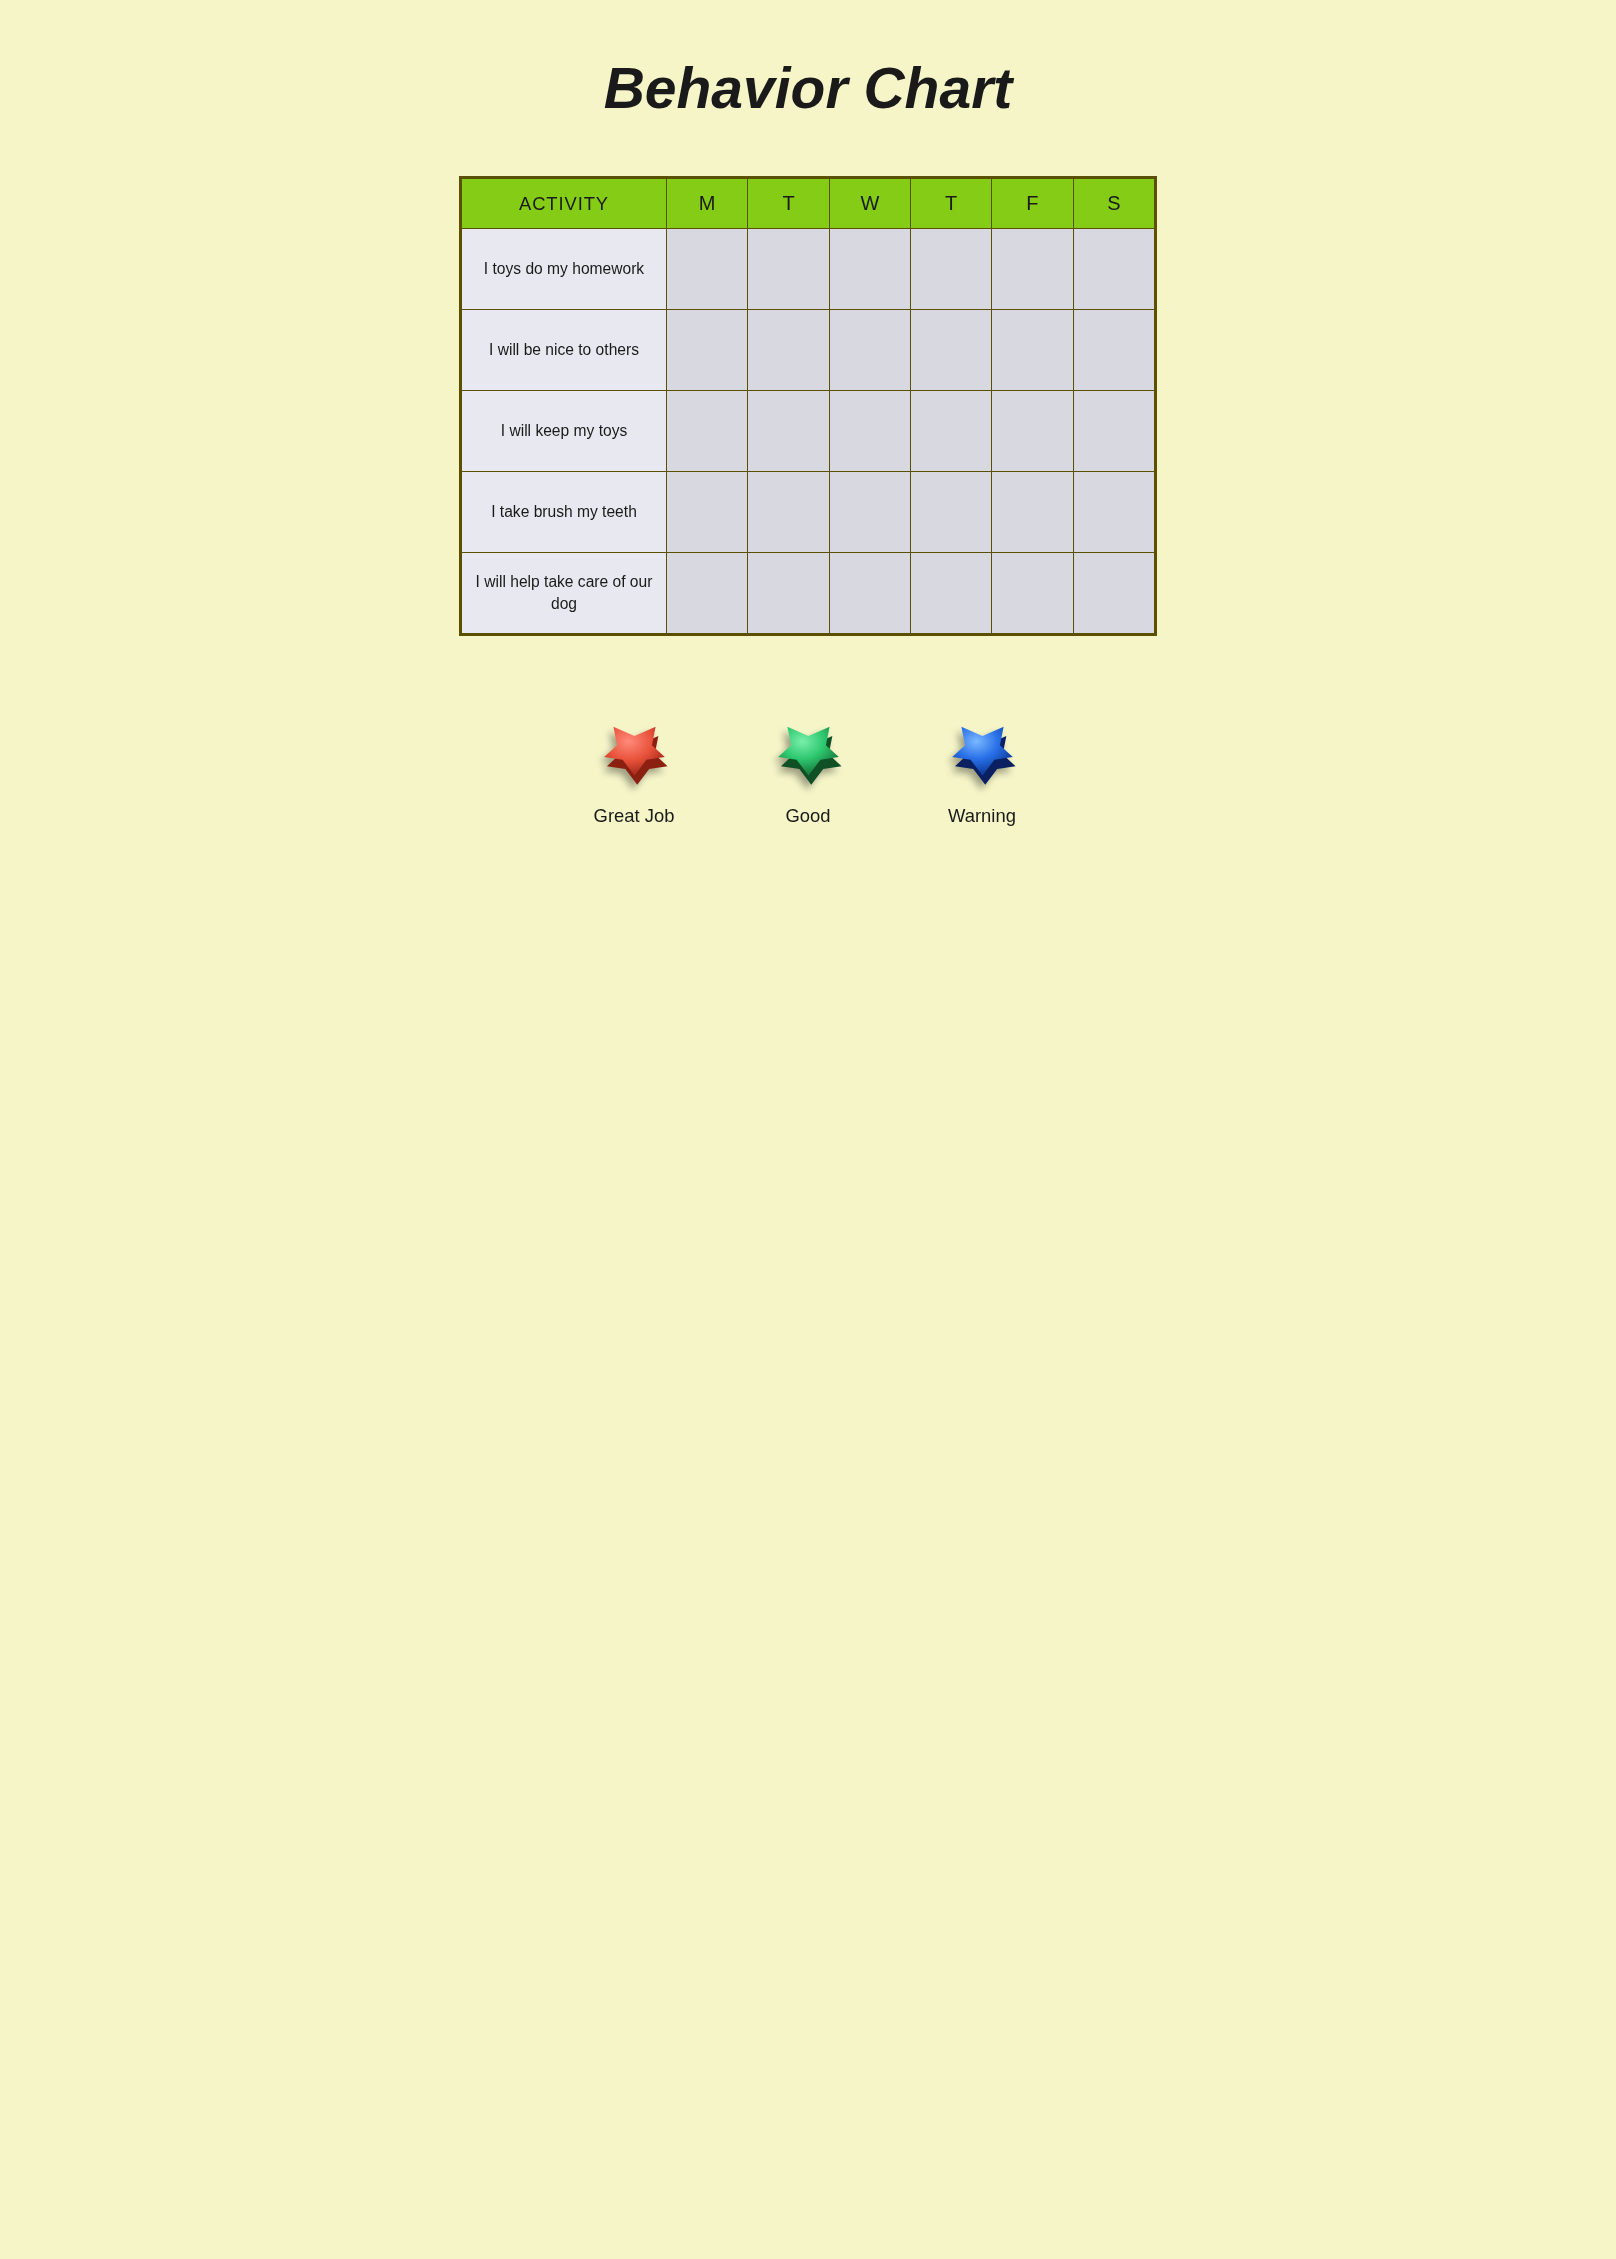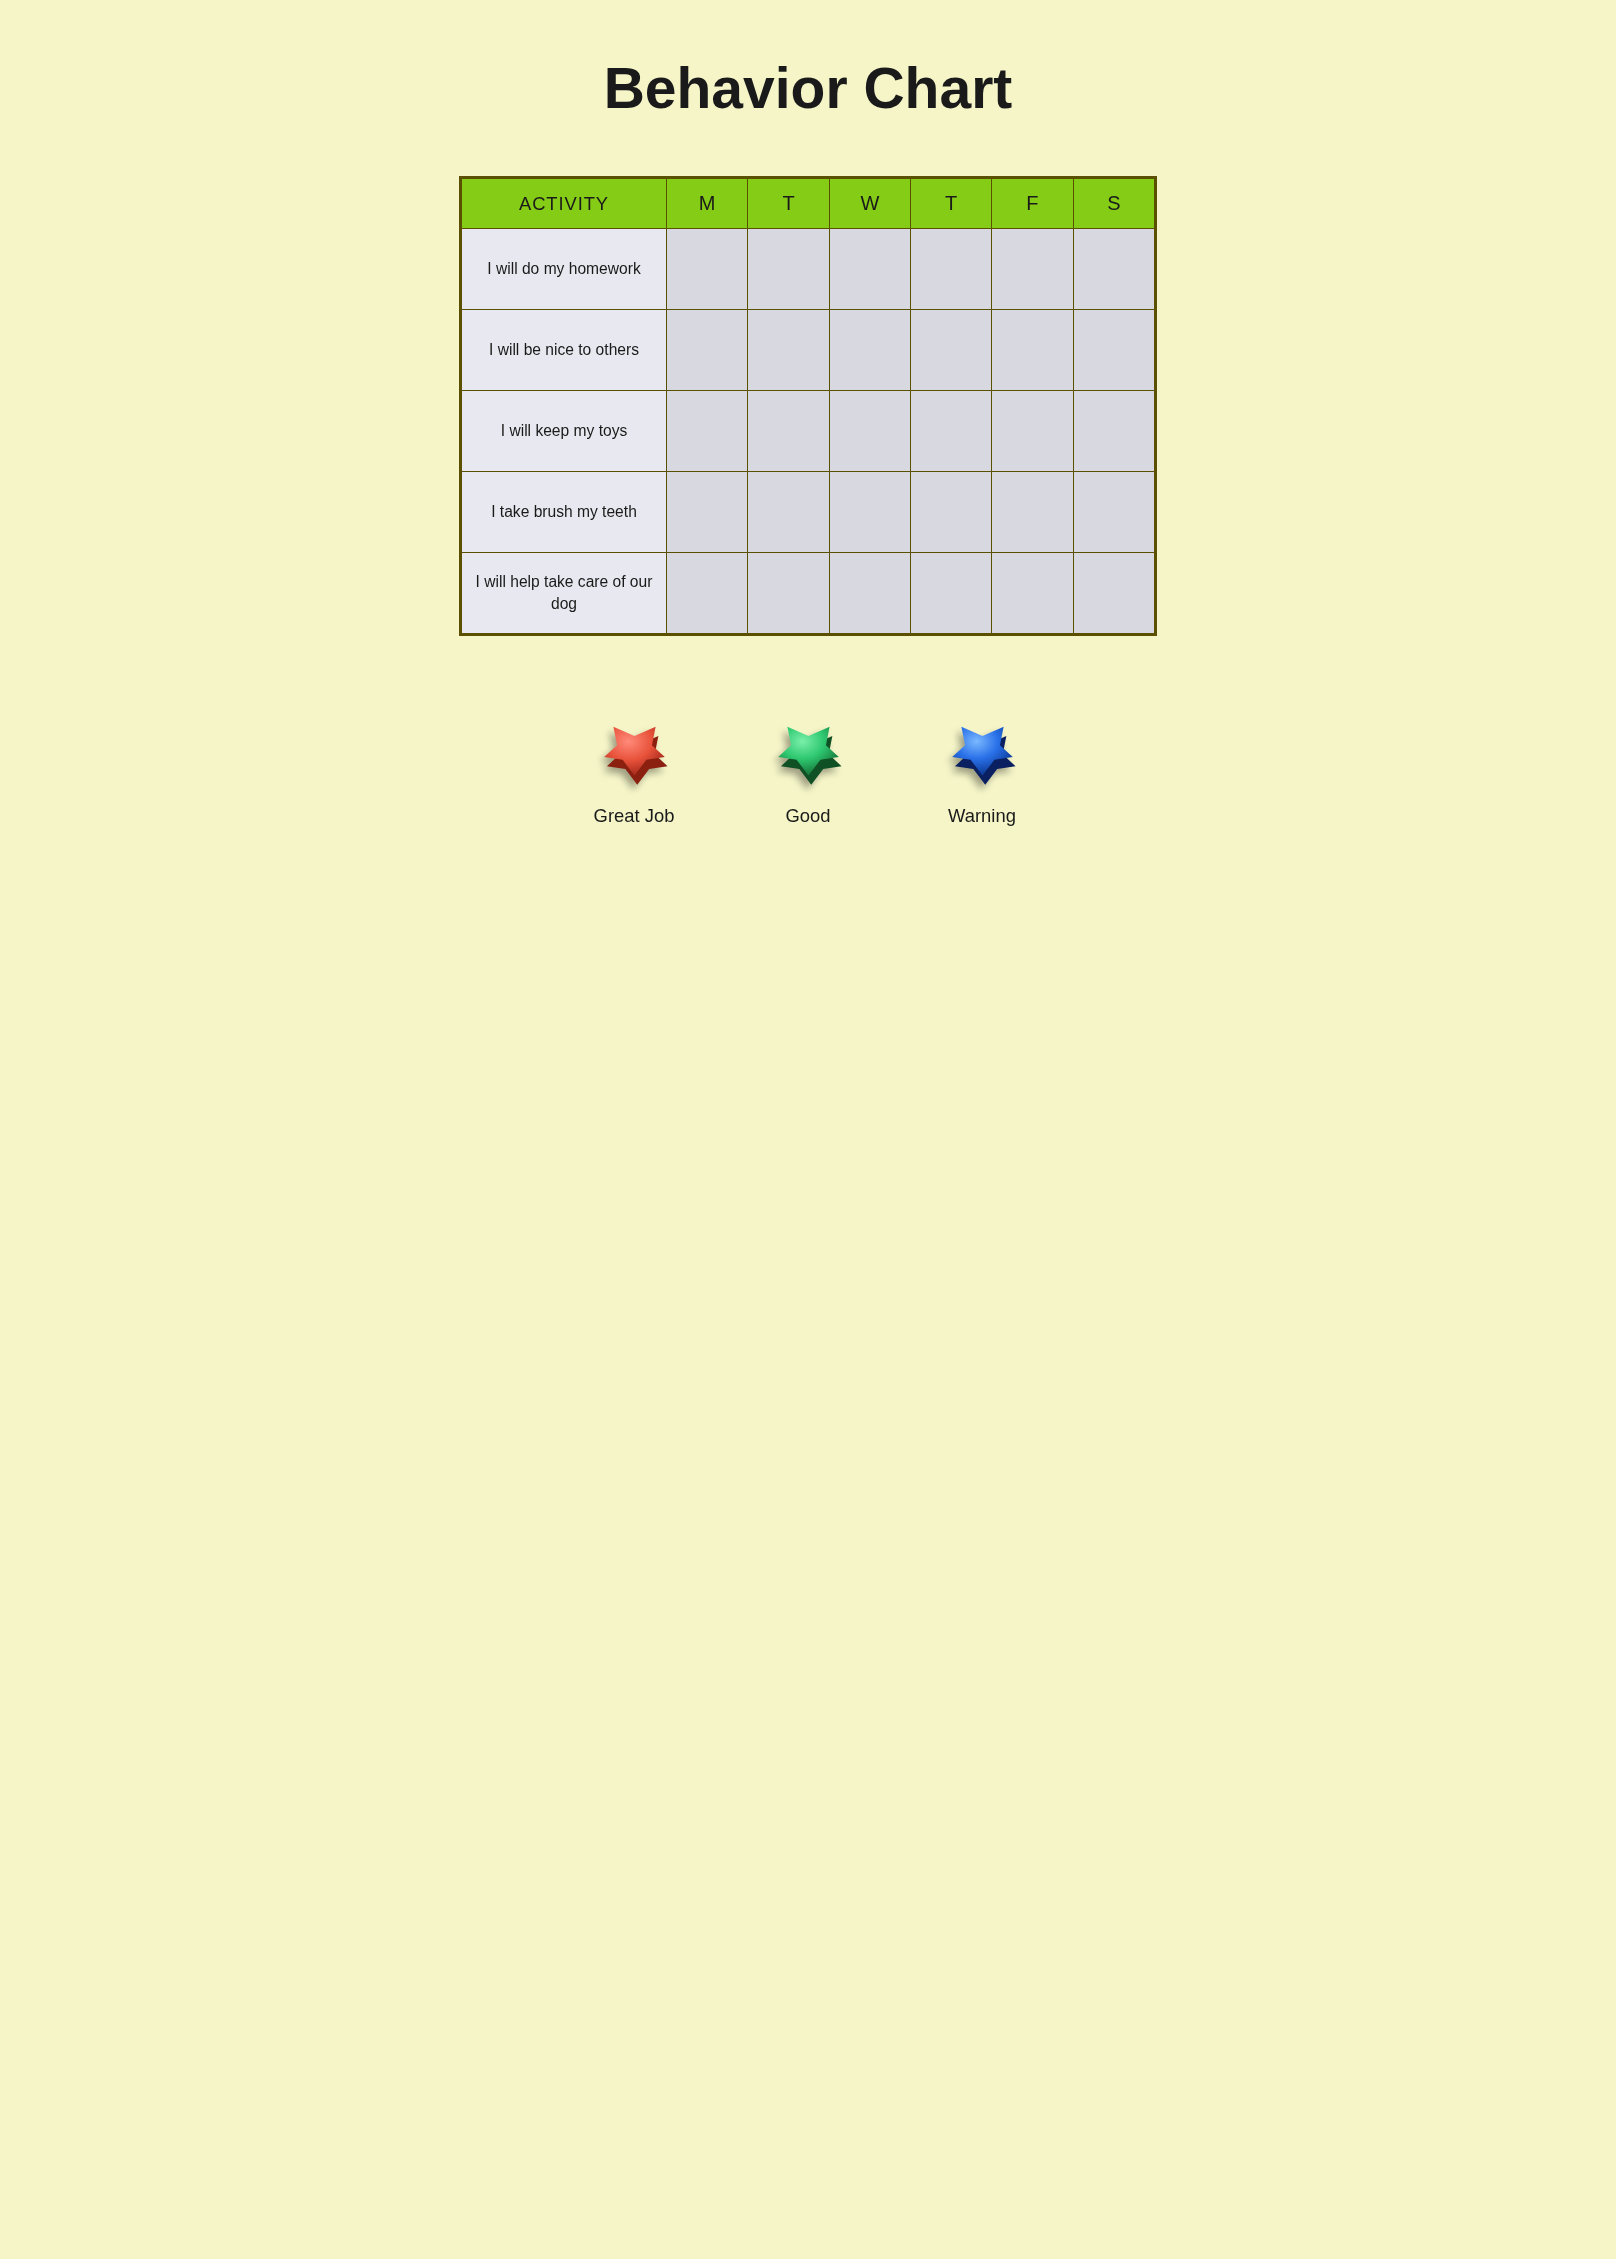--- a/index.html
+++ b/index.html
@@ -24,20 +24,21 @@
       padding: 55px 55px 55px 55px;
     }
 
     .title {
       font-size: 57px;
       font-weight: 900;
       color: #1a1a1a;
       font-family: Arial Black, Arial, sans-serif;
       margin-bottom: 55px;
       text-align: center;
+      font-style: italic;
     }
 
     .chart-container {
       width: 100%;
       border: 2.3px solid #5a5000;
       border-collapse: collapse;
     }
 
     table {
       width: 100%;
@@ -136,21 +137,21 @@
           <th>M</th>
           <th>T</th>
           <th>W</th>
           <th>T</th>
           <th>F</th>
           <th>S</th>
         </tr>
       </thead>
       <tbody id="chart-tbody">
       <tr>
-            <td class="activity-cell">I will do my homework</td>
+            <td class="activity-cell">I toys do my homework</td>
             <td></td>
             <td></td>
             <td></td>
             <td></td>
             <td></td>
             <td></td>
           </tr>
           <tr>
             <td class="activity-cell">I will be nice to others</td>
             <td></td>

